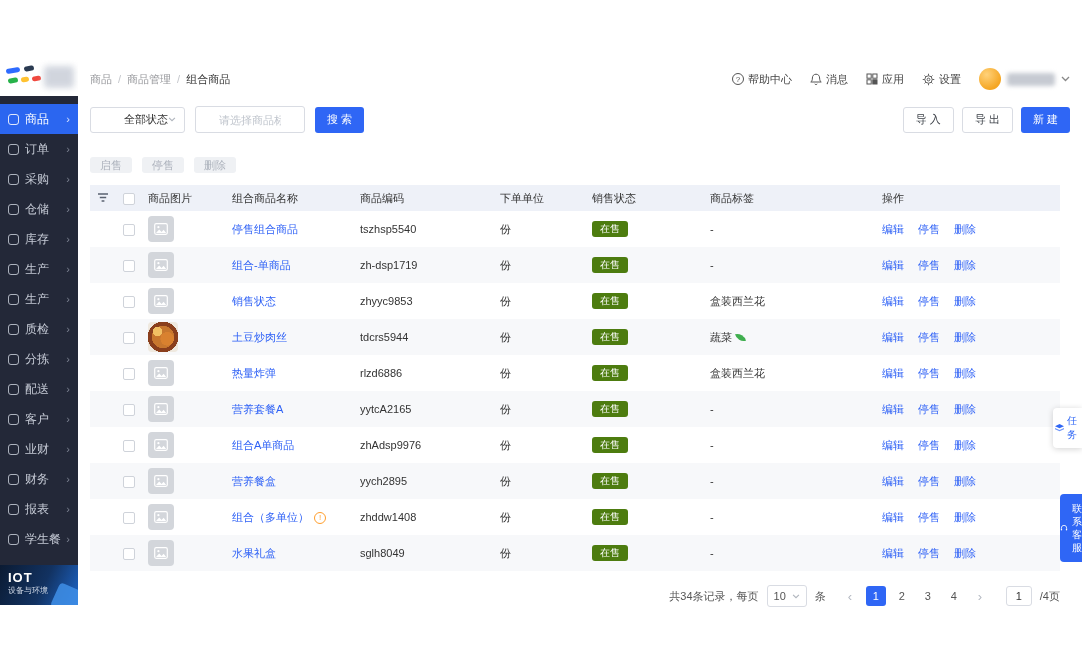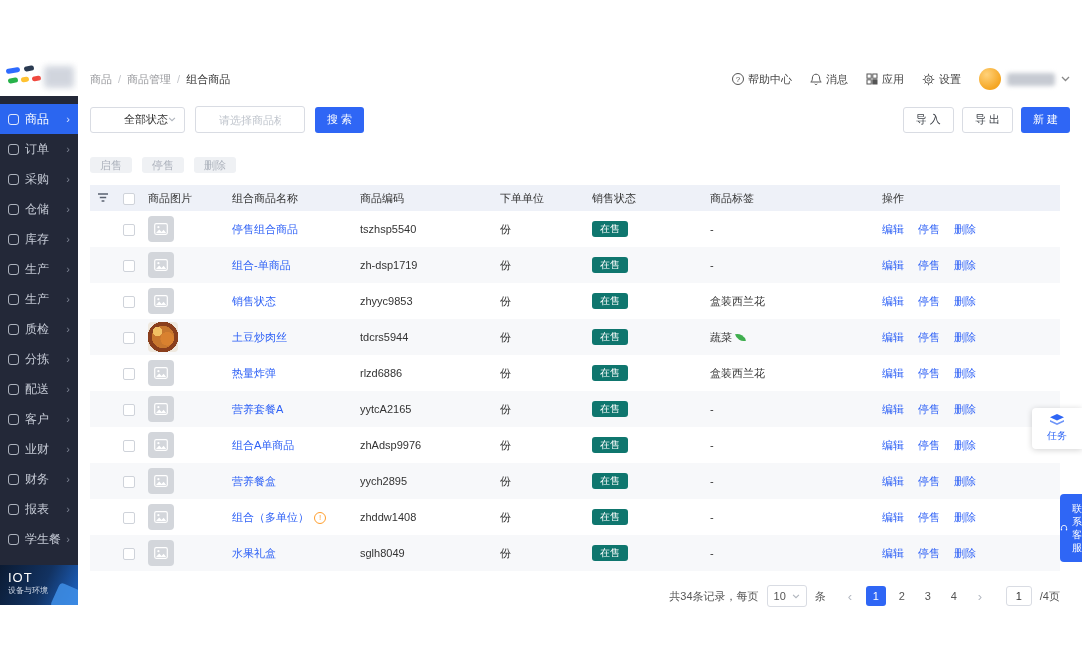--- a/index.html
+++ b/index.html
@@ -18,21 +18,21 @@
   .lm-blur   { left:44px; top:6px;  width:30px; height:22px; background:#c9ced8; filter:blur(3px); opacity:.85; }
   .nav { background:#232838; height:469px; padding-top:8px; }
   .nav-item { height:30px; display:flex; align-items:center; padding:0 8px; color:#c6cbd6; font-size:12px; cursor:pointer; }
   .nav-item.active { background:#2b66f0; color:#fff; }
   .nav-ico { width:11px; height:11px; border:1.5px solid currentColor; border-radius:3px; margin-right:6px; opacity:.85; flex:none; }
   .nav-label { flex:1; white-space:nowrap; overflow:hidden; }
   .nav-chev { font-size:11px; color:#7b8190; }
   .nav-item.active .nav-chev { color:#d8e2ff; }
   .iot { height:40px; background:linear-gradient(115deg,#0b1b33 0%,#123261 55%,#1e66c9 100%); padding:5px 8px; position:relative; overflow:hidden; }
   .iot::after { content:""; position:absolute; right:-6px; bottom:-8px; width:30px; height:26px; background:#3f8fe8; transform:rotate(24deg); border-radius:4px; opacity:.85; }
-  .iot-name { color:#fff; font-weight:normal; font-size:13px; letter-spacing:1px; position:relative; z-index:1; }
+  .iot-name { color:#fff; font-weight:bold; font-size:13px; letter-spacing:1px; position:relative; z-index:1; }
   .iot-sub { color:#cdd6e4; font-size:8px; position:relative; z-index:1; }
 
   
   .main { position:absolute; left:78px; top:60px; width:1004px; height:609px; background:#fff; }
 
   .topbar { height:38px; display:flex; align-items:center; padding:0 12px; }
   .breadcrumb { display:flex; align-items:center; gap:6px; font-size:11px; }
   .bc-item { color:#97989c; cursor:pointer; }
   .bc-item.current { color:#333; }
   .bc-sep { color:#c4c6cb; }
@@ -66,34 +66,34 @@
   tbody tr:nth-child(even) { background:#f7f8fa; }
   .cb { width:12px; height:12px; border:1px solid #cfd3da; border-radius:2px; background:#fff; display:inline-block; vertical-align:middle; cursor:pointer; }
   .img-ph { width:26px; height:26px; border-radius:4px; background:#d3d6db; display:inline-flex; align-items:center; justify-content:center; vertical-align:middle; }
   .food-img { width:30px; height:30px; border-radius:4px; display:inline-block; vertical-align:middle;
     background:
       radial-gradient(circle at 32% 32%, #f2c063 0 16%, rgba(0,0,0,0) 17%),
       radial-gradient(circle at 64% 56%, #d9812f 0 26%, rgba(0,0,0,0) 27%),
       radial-gradient(circle at 50% 50%, #c8772e 0 52%, #8a3f1d 53% 72%, #efe9df 73%); }
   .link { color:#2e61f6; text-decoration:none; cursor:pointer; }
   .op-link { margin-right:14px; }
-  .badge { display:inline-block; background:#0f766e; color:#fff; font-size:10px; line-height:1; padding:3px 8px; border-radius:3px; }
+  .badge { display:inline-block; background:#4d7c0f; color:#fff; font-size:10px; line-height:1; padding:3px 8px; border-radius:3px; }
   .info-ico { display:inline-flex; align-items:center; justify-content:center; width:12px; height:12px; border:1px solid #ff9e2c; color:#ff9e2c; border-radius:50%; font-size:8px; margin-left:5px; vertical-align:middle; }
   .leaf-ico { display:inline-block; width:9px; height:9px; background:#3fae4e; border-radius:0 100% 0 100%; transform:rotate(-15deg); margin-left:4px; vertical-align:middle; }
 
   .footerbar { display:flex; align-items:center; justify-content:flex-end; gap:8px; margin:14px 22px 0 12px; font-size:11px; color:#555; }
   .page-size { height:22px; border:1px solid #d9dce3; border-radius:3px; background:#fff; display:flex; align-items:center; gap:6px; padding:0 6px; cursor:pointer; }
   .pager { display:flex; align-items:center; gap:6px; margin-left:6px; }
   .page-btn { min-width:20px; height:20px; display:inline-flex; align-items:center; justify-content:center; border-radius:3px; color:#555; cursor:pointer; background:#fff; }
   .page-btn.active { background:#2f66f5; color:#fff; }
   .page-arrow { color:#b4b9c2; font-size:13px; }
   .jump-input { width:26px; height:20px; border:1px solid #d9dce3; border-radius:3px; text-align:center; font-size:11px; color:#333; outline:none; margin-left:8px; }
 
-  .float-task { position:absolute; right:0; top:408px; width:50px; padding:6px 2px; background:#fff; border-radius:4px 0 0 4px;
-    box-shadow:0 1px 6px rgba(0,0,0,.18); display:flex; flex-direction:column; align-items:center; gap:3px; color:#2f66f5; font-size:10px; cursor:pointer; }
+  .float-task { position:absolute; right:0; top:408px; width:29px; padding:6px 2px; background:#fff; border-radius:4px 0 0 4px;
+    box-shadow:0 1px 6px rgba(0,0,0,.18); display:flex; flex-direction:row; align-items:center; gap:3px; color:#2f66f5; font-size:10px; cursor:pointer; }
   .float-service { position:absolute; right:0; top:494px; width:22px; padding:8px 0; background:#2f66f5; border-radius:4px 0 0 4px;
     display:flex; flex-direction:row; align-items:center; gap:4px; color:#fff; cursor:pointer; }
   .v-label { width:11px; font-size:10px; line-height:1.3; word-break:break-all; text-align:center; }
 </style>
 </head>
 <body>
 
 <div class="canvas">
 
   <aside class="sidebar">

